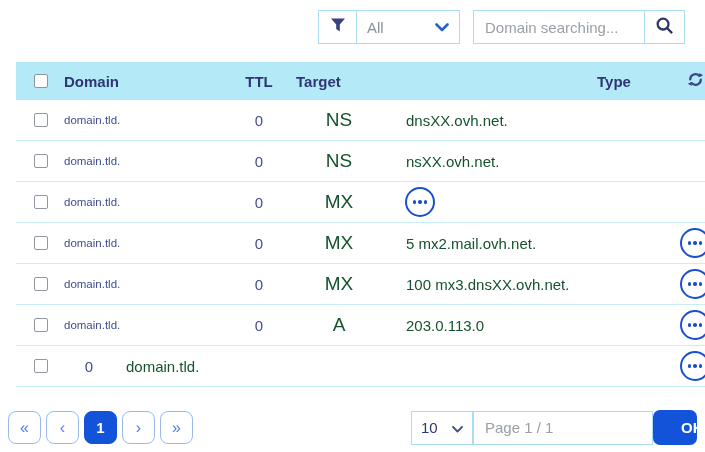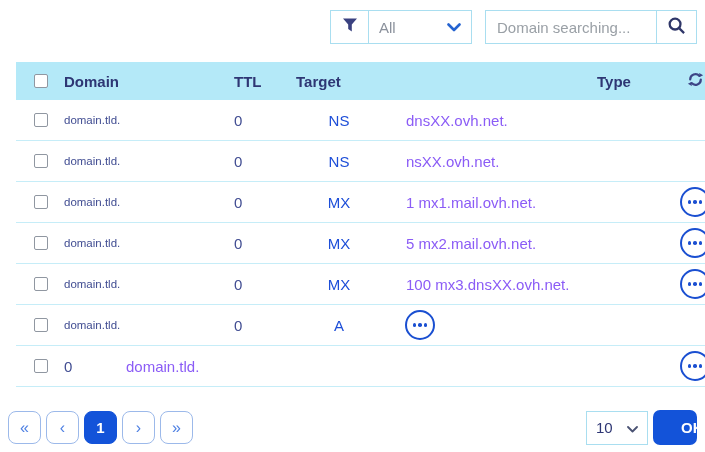--- a/index.html
+++ b/index.html
@@ -9,21 +9,21 @@
     width: 705px;
     height: 452px;
     background: #fff;
     overflow: hidden;
   }
 
   
   .toolbar {
     position: absolute;
     top: 10px;
-    right: 8px;
+    right: 20px;
     display: flex;
     gap: 13px;
     align-items: flex-end;
   }
   .filter-group {
     display: flex;
     height: 34px;
     border: 1px solid #a9def0;
     background: #fff;
     box-sizing: border-box;
@@ -103,23 +103,23 @@
   }
   .cell { box-sizing: border-box; }
   .c-check {
     flex: 0 0 48px;
     display: flex;
     align-items: center;
     padding-left: 18px;
   }
   .c-domain { flex: 0 0 170px; font-size: 15px; color: #414d92; }
   .row .c-domain { font-size: 11.5px; }
-  .c-ttl { flex: 0 0 50px; font-size: 15px; color: #414d92; }
-  .c-type { flex: 0 0 110px; text-align: center; font-size: 15px; color: #1d4ed8; }
-  .c-target { flex: 1; padding-left: 12px; font-size: 15px; color: #8b5cf6; }
+  .c-ttl { flex: 0 0 50px; text-align: center; font-size: 15px; color: #414d92; }
+  .c-type { flex: 0 0 110px; text-align: center; font-size: 19px; color: #14532d; }
+  .c-target { flex: 1; padding-left: 12px; font-size: 15px; color: #14532d; }
   .c-action {
     flex: 0 0 52px;
     display: flex;
     align-items: center;
     justify-content: center;
   }
   .cb {
     appearance: none;
     -webkit-appearance: none;
     width: 14px;
@@ -187,21 +187,21 @@
     padding: 0;
     box-sizing: border-box;
   }
   .page-btn.active {
     background: #1353d9;
     border-color: #1353d9;
     color: #fff;
     font-weight: bold;
     font-size: 15px;
   }
-  .right-controls { display: flex; gap: 5px; align-items: center; }
+  .right-controls { display: flex; align-items: center; }
   .size-select {
     width: 62px;
     height: 34px;
     border: 1px solid #a9def0;
     background: #fff;
     display: flex;
     align-items: center;
     justify-content: space-between;
     padding: 0 9px;
     box-sizing: border-box;
@@ -327,21 +327,20 @@
         </button>
       </div>
     </div>
         <div class="row">
       <div class="cell c-check">
         <input type="checkbox" class="cb" style="">
       </div>
       <div class="cell c-domain">domain.tld.</div>
       <div class="cell c-ttl">0</div>
       <div class="cell c-type">MX</div>
-      <div class="cell c-target">1 mx1.mail.ovh.net.</div>
       <div class="cell c-action">
         <button class="dots-btn">
           <span class="dot"></span>
           <span class="dot"></span>
           <span class="dot"></span>
         </button>
       </div>
     </div>
         <div class="row">
       <div class="cell c-check">
@@ -375,20 +374,21 @@
         </button>
       </div>
     </div>
         <div class="row">
       <div class="cell c-check">
         <input type="checkbox" class="cb" style="">
       </div>
       <div class="cell c-domain">domain.tld.</div>
       <div class="cell c-ttl">0</div>
       <div class="cell c-type">A</div>
+      <div class="cell c-target">203.0.113.0</div>
       <div class="cell c-action">
         <button class="dots-btn">
           <span class="dot"></span>
           <span class="dot"></span>
           <span class="dot"></span>
         </button>
       </div>
     </div>
         <div class="row">
       <div class="cell c-check">
@@ -417,17 +417,18 @@
     </div>
     <div class="right-controls">
       <div class="size-select">
         <span class="label">10</span>
         <span>
           <svg width="11" height="7" viewBox="0 0 11 7" fill="none" stroke="#4a5273" stroke-width="1.8" stroke-linecap="round" stroke-linejoin="round">
               <polyline points="1,1 5.5,5.5 10,1"></polyline>
             </svg>
         </span>
       </div>
+      <input class="page-input" type="text" placeholder="Page 1 / 1" style="">
       <button class="ok-btn">OK</button>
     </div>
   </div>
 
 </div>
 
 </body></html>

